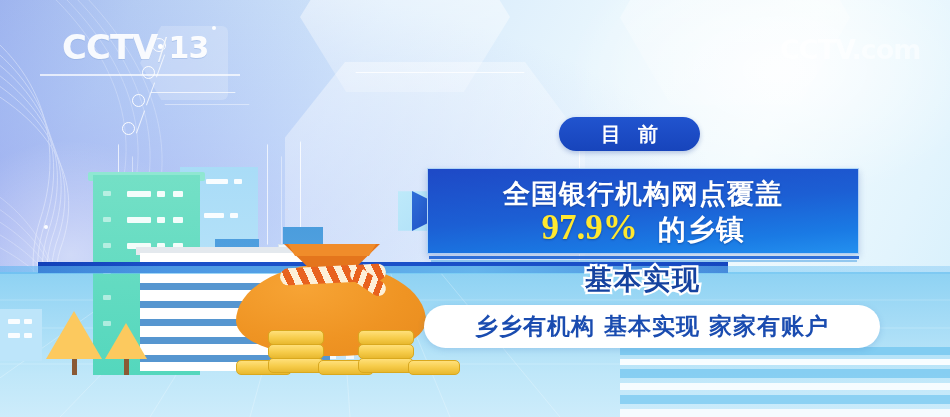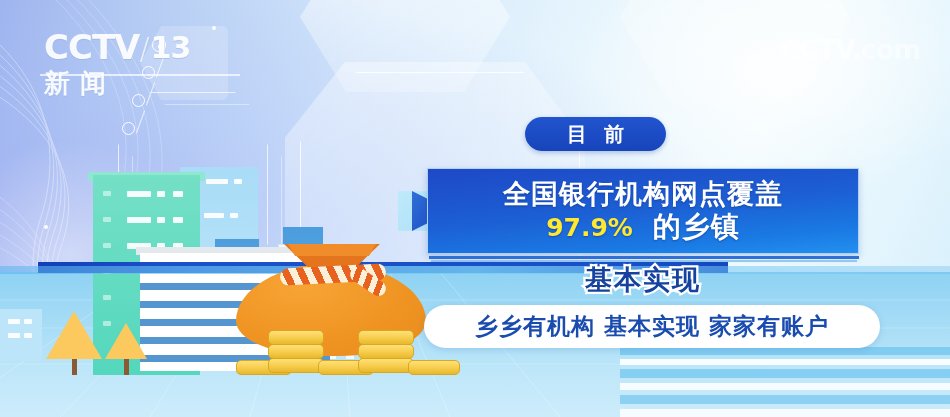--- a/index.html
+++ b/index.html
@@ -78,20 +78,21 @@
   .chain .ln { position:absolute; background:rgba(255,255,255,0.75); width:1.2px; }
 
   .tinydot { position:absolute; width:4px;height:4px;border-radius:50%;background:#fff;opacity:.95; }
 
   
   .logo { position:absolute; left:44px; top:30px; width:190px; height:72px; }
   .logo .cctv {
     font-size:34px; font-weight:bold; letter-spacing:-1px; color:rgba(255,255,255,0.92);
     text-shadow:0 1px 0 rgba(140,170,220,.45); line-height:1;
     font-family:"DejaVu Sans","Liberation Sans",sans-serif;
+    margin-left:18px;
   }
   .logo .badge13 {
     display:inline-block; color:rgba(255,255,255,0.95); font-size:30px; font-weight:bold;
     padding:0 2px; position:relative; top:-1px;
   }
   .logo .slash { color:rgba(255,255,255,0.8); font-size:30px; font-weight:300; }
   .logo .xinwen {
     margin-top:2px; font-size:26px; font-weight:bold; letter-spacing:10px;
     color:rgba(255,255,255,0.92); text-shadow:0 1px 0 rgba(140,170,220,.4);
   }
@@ -202,21 +203,21 @@
   .coinStack { position:absolute; bottom:0; }
   .coin {
     width:56px; height:15px; border-radius:5px;
     background:linear-gradient(180deg,#ffe07a,#f6cc4a 55%,#e8b82f);
     border:1px solid #d9a81e; margin-top:-1px;
   }
   .coin.small { width:52px; }
 
   
   .badgeNow {
-    position:absolute; left:525px; top:117px; width:141px; height:34px;
+    position:absolute; left:559px; top:117px; width:141px; height:34px;
     background:linear-gradient(180deg,#2154cf,#1744bb);
     border-radius:18px; box-shadow:0 2px 5px rgba(20,60,150,.28);
     display:flex; align-items:center; justify-content:center;
     color:#fff; font-size:20px; font-weight:bold; letter-spacing:5px;
     text-indent:5px;
   }
   .banner {
     position:absolute; left:427px; top:168px; width:432px; height:86px;
     background:linear-gradient(175deg,#1e49c6 0%,#1c5fd4 48%,#1a7ae4 80%,#2390ef 100%);
     border:1.5px solid rgba(200,228,250,.85);
@@ -233,21 +234,21 @@
   .bannerL1 {
     position:absolute; left:427px; top:176px; width:432px; text-align:center;
     color:#fff; font-size:27px; font-weight:bold; letter-spacing:1px;
     text-shadow:0 1px 2px rgba(10,40,110,.45);
   }
   .bannerL2 {
     position:absolute; left:427px; top:210px; width:432px; text-align:center;
     font-size:31px; font-weight:bold; line-height:1;
     text-shadow:0 1px 2px rgba(10,40,110,.45);
   }
-  .pct { color:#ffe82f; font-size:25px; letter-spacing:0px; }
+  .pct { color:#ffe82f; font-size:35px; letter-spacing:0px;font-family:Liberation Serif, serif; }
   .pctTail { color:#fff; font-size:28px; letter-spacing:1px;margin-left:20px; }
 
   .arrowWrap { position:absolute; left:398px; top:182px; width:60px; height:58px; }
   .arrowBack {
     position:absolute; left:0; top:0; width:56px; height:58px;
     background:linear-gradient(135deg,rgba(190,235,250,.95),rgba(140,215,245,.6));
     clip-path:polygon(0 16%,60% 16%,60% 0,100% 50%,60% 100%,60% 84%,0 84%);
   }
   .arrowFront {
     position:absolute; left:14px; top:9px; width:40px; height:40px;
@@ -326,21 +327,20 @@
     <div class="tinydot" style="left:212px;top:26px;"></div>
     <div class="tinydot" style="left:330px;top:348px;"></div>
   </div>
 
   <div class="logo">
     <div class="hexbg"></div>
     <div class="cctv">
       <span>CCTV</span><span class="slash">/</span><span class="badge13">13</span>
     </div>
     <div class="underline"></div>
-    <div class="xinwen">新闻</div>
   </div>
 
   <div class="wm">
     <span>CCTV</span><span class="dotcom">.com</span>
   </div>
 
   <div class="floor"></div>
   <svg class="floorGrid" viewBox="0 0 950 145" preserveAspectRatio="none">
     <g stroke="#ffffff" stroke-width="0.9" opacity="0.5" fill="none">
       <path d="M200 0 L60 145"></path>

